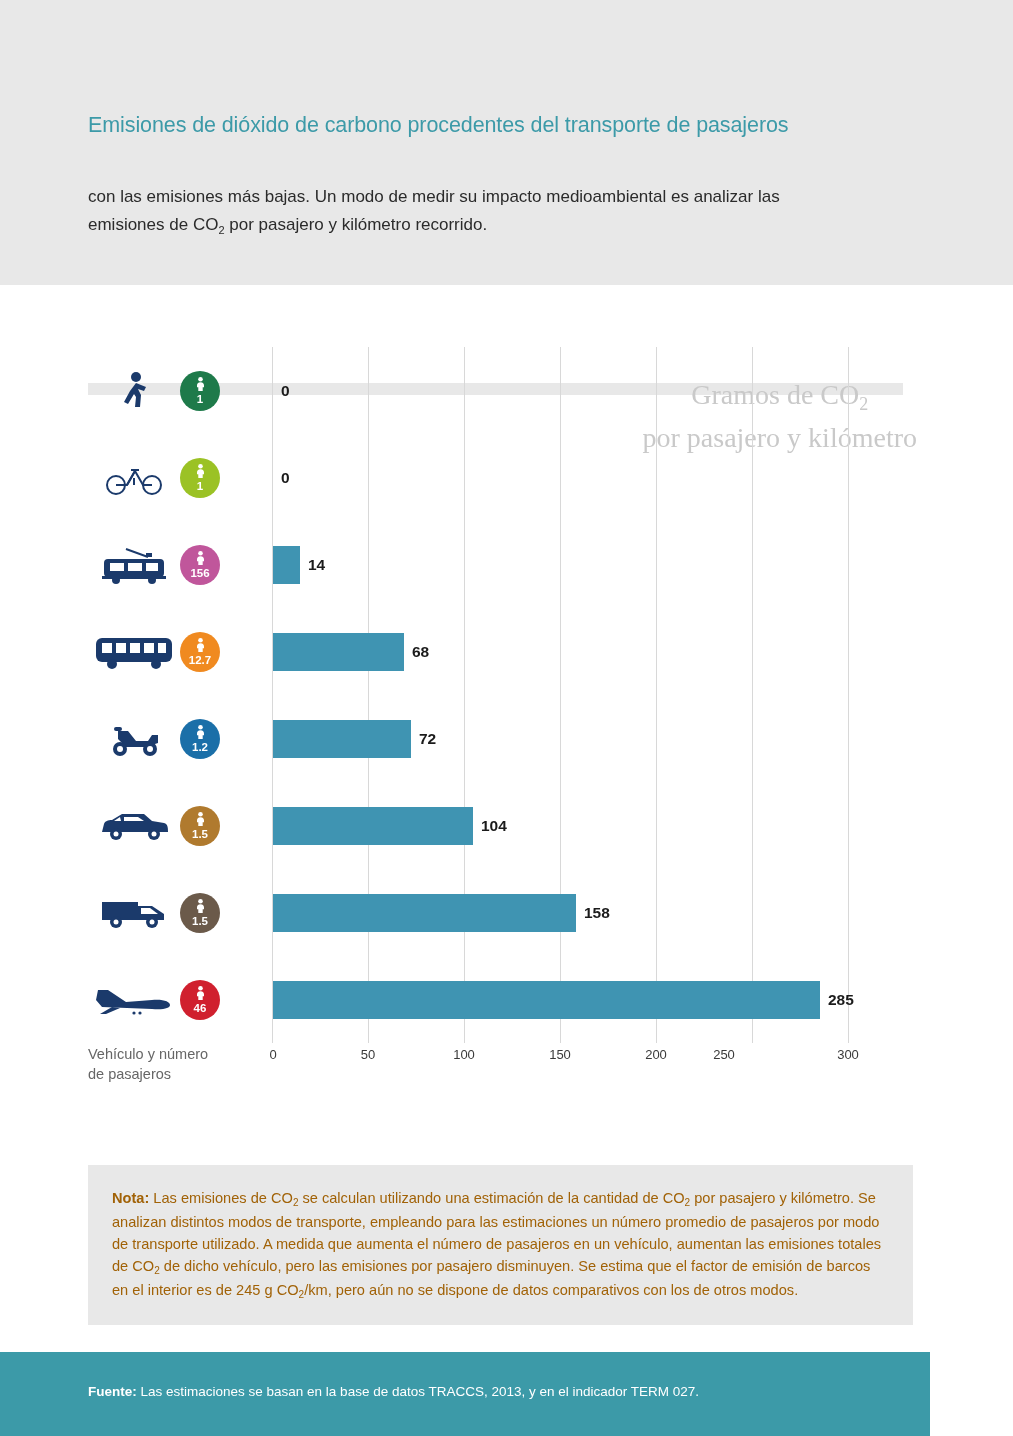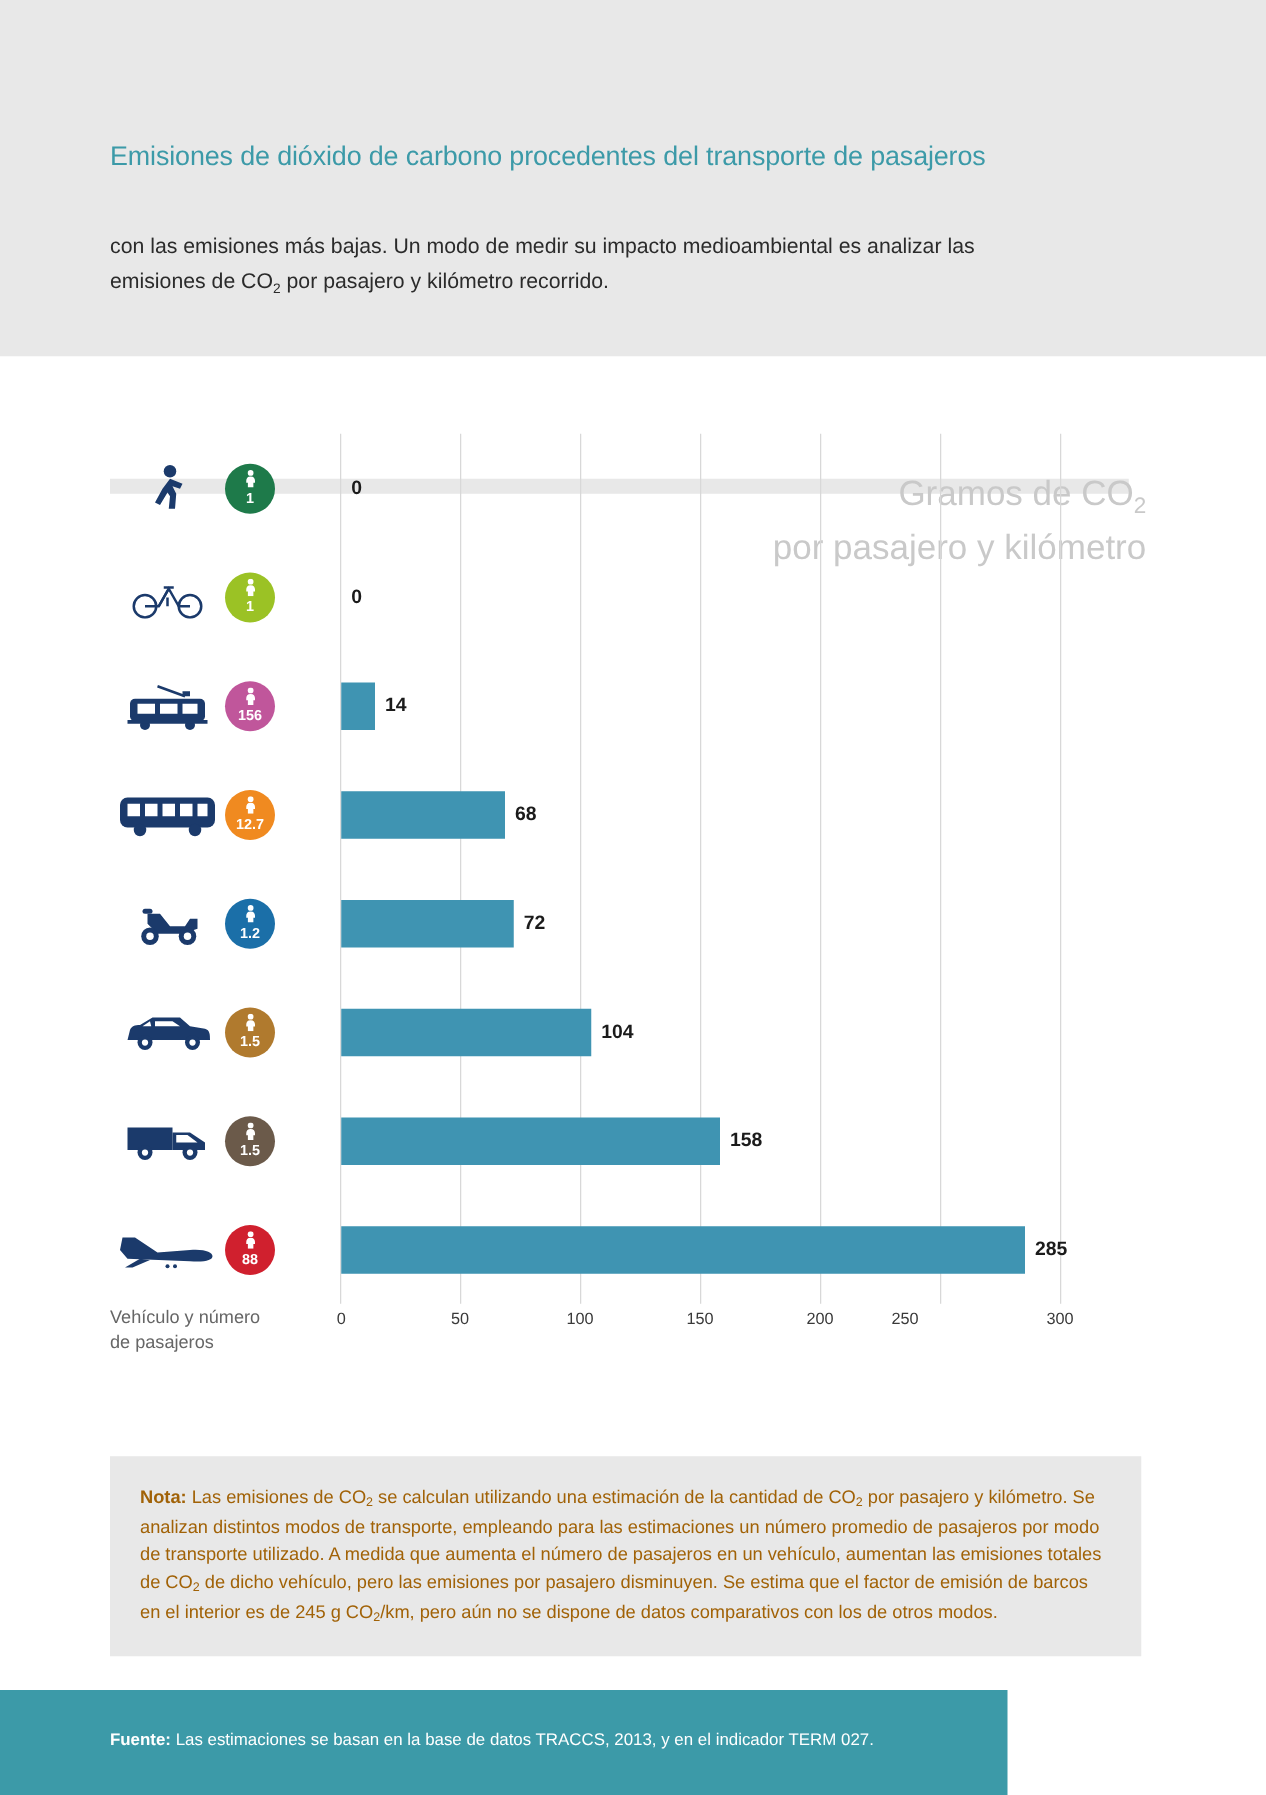--- a/index.html
+++ b/index.html
@@ -65,25 +65,26 @@
     position: relative;
     margin-top: 62px;
     height: 745px;
   }
 
   
   .watermark {
     position: absolute;
     right: 96px;
     top: 28px;
-    text-align: right;
+    text-align: center;
     font-size: 28px;
     color: #c9c9c9;
     line-height: 40px;
     pointer-events: none;
+    font-family: Liberation Serif, serif;
   }
   .watermark sub {
     font-size: 18px;
     vertical-align: baseline;
     position: relative;
     top: 6px;
   }
 
   
   .row {
@@ -199,21 +200,21 @@
     vertical-align: baseline;
     position: relative;
     top: 3px;
   }
 
   
   .footer {
     position: absolute;
     left: 0;
     bottom: 0;
-    width: 806px;
+    width: 930px;
     height: 84px;
     background: #3c9aa8;
     color: #ffffff;
   }
   .footer p {
     margin: 0;
     padding: 32px 0 0 88px;
     font-size: 13.5px;
   }
   .footer b { font-weight: bold; }
@@ -421,21 +422,21 @@
               <circle cx="48" cy="33" r="1.6" fill="#1b3a6b"></circle>
             </svg>
         </div>
         <div class="pax-badge" style="background:#d0202e">
           <span class="person">
             <svg width="9" height="14" viewBox="0 0 9 14">
                 <circle cx="4.5" cy="2.3" r="2.3" fill="#fff"></circle>
                 <path d="M4.5 5.2 C2 5.2 1 6.8 1 8.6 L1 10.2 L2.3 10.2 L2.3 14 L6.7 14 L6.7 10.2 L8 10.2 L8 8.6 C8 6.8 7 5.2 4.5 5.2 Z" fill="#fff"></path>
               </svg>
           </span>
-          <span>88</span>
+          <span>46</span>
         </div>
       </div>
     </div>
 
     <div class="plot">
       <div class="axis-base" style="left:0px"></div>
       <div class="gridline" style="left:96px"></div>
       <div class="gridline" style="left:192px"></div>
       <div class="gridline" style="left:288px"></div>
       <div class="gridline" style="left:384px"></div>

